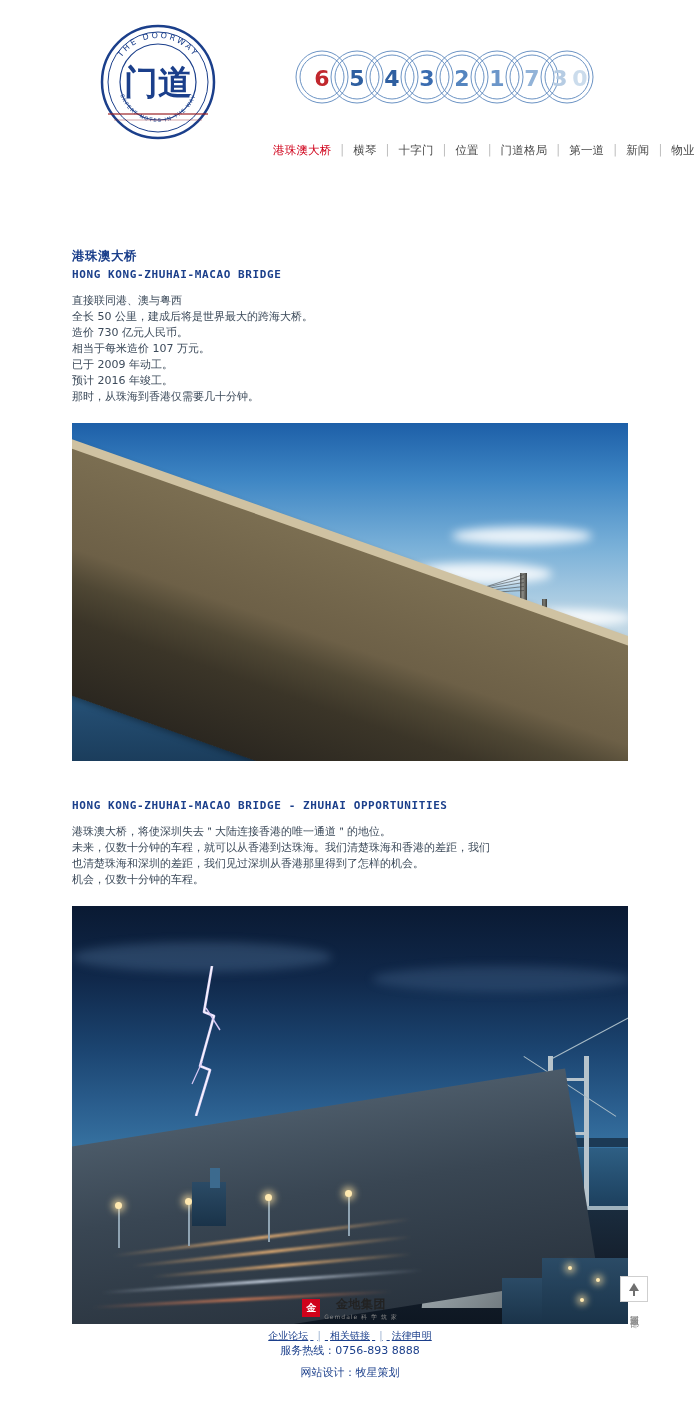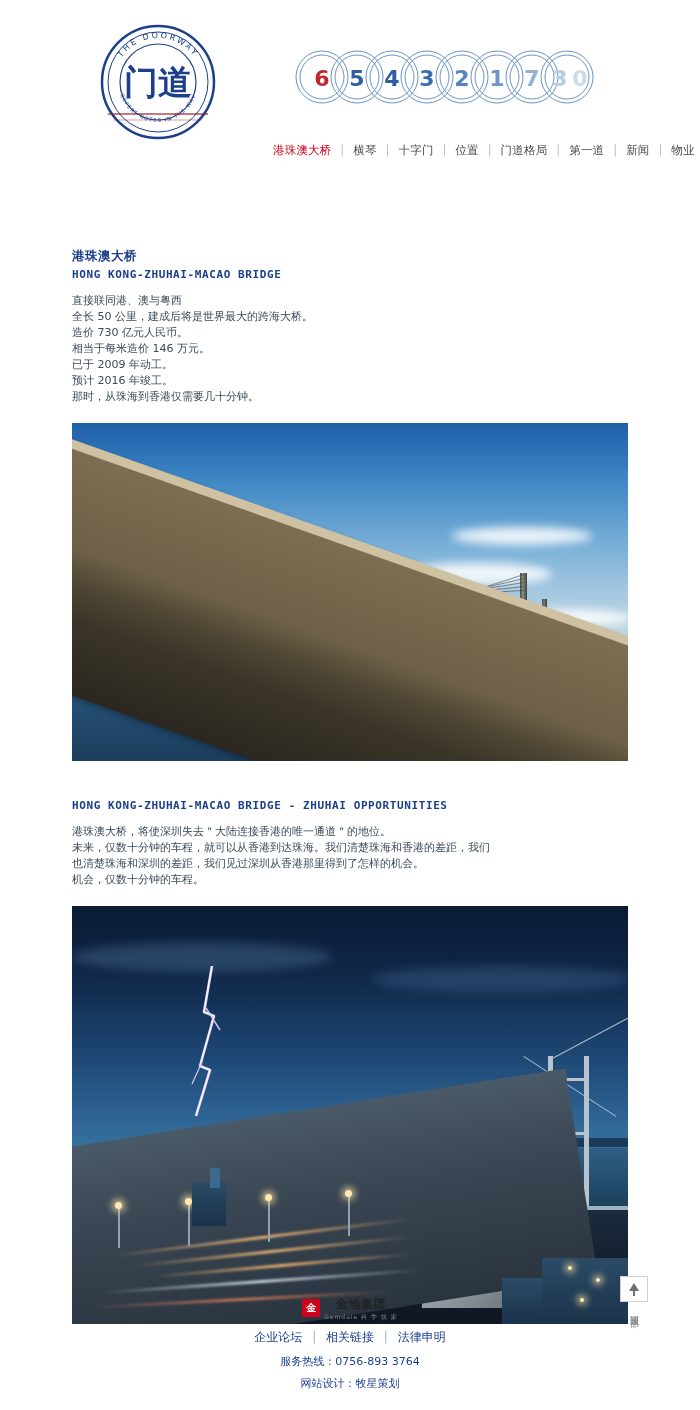--- a/index.html
+++ b/index.html
@@ -290,23 +290,24 @@
     letter-spacing: 0.5px;
   }
   .footer-logo .sub {
     font-size: 6px;
     color: #888;
     letter-spacing: 1px;
     display: block;
     line-height: 7px;
   }
   .footer-links {
-    font-size: 12px;
+    font-size: 10px;
     color: #1b3f8b;
-    margin-bottom: 8px;
+    margin-bottom: 0;
+    text-decoration: underline;
   }
   .footer-links a {
     color: #1b3f8b;
     text-decoration: none;
     padding: 0 2px;
   }
   .footer-links .sep { color: #9bb0cf; padding: 0 4px; }
   .footer-line {
     font-size: 11px;
     color: #1b3f8b;
@@ -399,21 +400,21 @@
 
   <div class="content">
 
     <div class="section" style="padding-top:78px;">
       <div class="sec-title-cn">港珠澳大桥</div>
       <div class="sec-title-en">HONG KONG-ZHUHAI-MACAO BRIDGE</div>
       <div class="sec-body">
         <p>直接联同港、澳与粤西</p>
         <p>全长 50 公里，建成后将是世界最大的跨海大桥。</p>
         <p>造价 730 亿元人民币。</p>
-        <p>相当于每米造价 146 万元。</p>
+        <p>相当于每米造价 107 万元。</p>
         <p>已于 2009 年动工。</p>
         <p>预计 2016 年竣工。</p>
         <p>那时，从珠海到香港仅需要几十分钟。</p>
       </div>
     </div>
 
     <div class="photo photo-1">
       <div class="p1-sky"></div>
       <div class="p1-sea"></div>
 
@@ -521,17 +522,17 @@
         <span class="sub">Gemdale  科 学 筑 家</span>
       </span>
     </div>
     <div class="footer-links">
       <a href="#">企业论坛</a>
       <span class="sep">|</span>
       <a href="#">相关链接</a>
       <span class="sep">|</span>
       <a href="#">法律申明</a>
     </div>
-    <div class="footer-line">服务热线：0756-893 3764</div>
+    <div class="footer-line">服务热线：0756-893 8888</div>
     <div class="footer-line">网站设计：牧星策划</div>
   </div>
 
 </div>
 
 </body></html>

